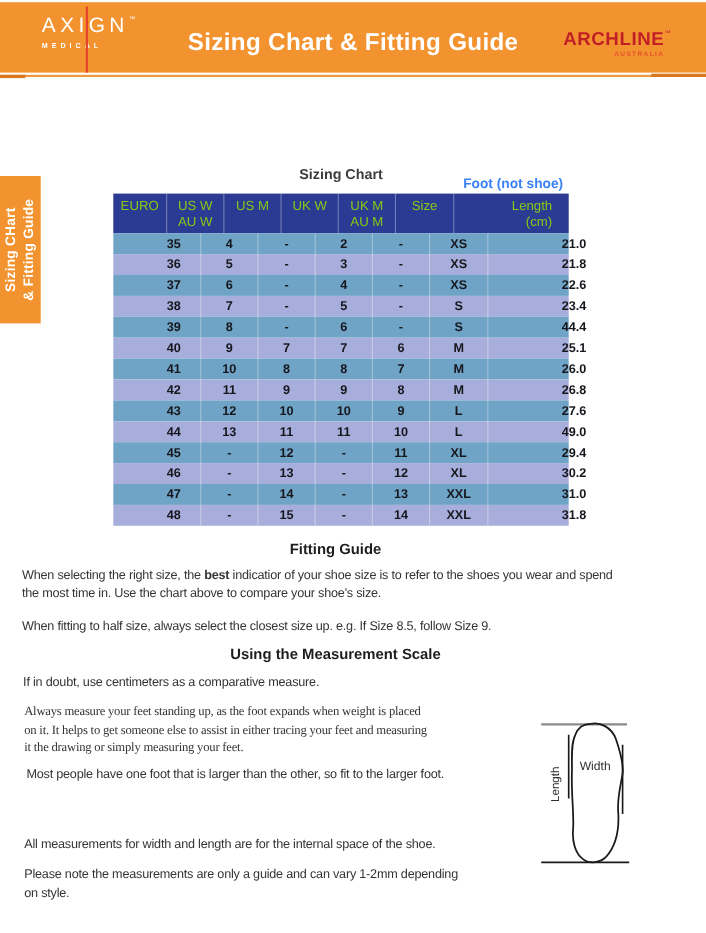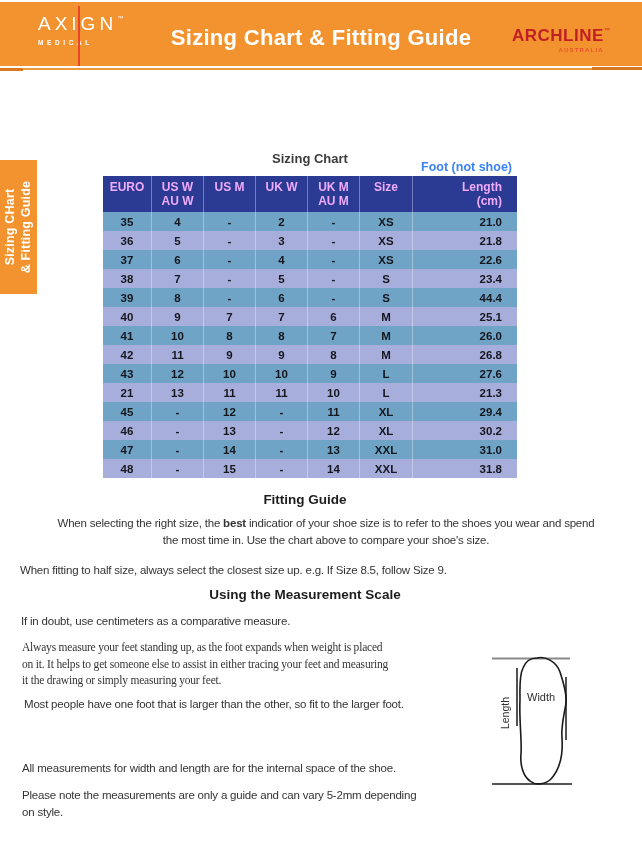--- a/index.html
+++ b/index.html
@@ -31,24 +31,24 @@
                  font-size:12.5px;font-weight:bold;line-height:16px;letter-spacing:0.2px;}
 
   
   .chart-title{position:absolute;left:103px;top:151px;width:414px;text-align:center;
                font-size:13px;font-weight:bold;color:#3c3c3c;}
   .foot-note{position:absolute;right:130px;top:160px;font-size:12.5px;font-weight:bold;color:#3b82f6;}
 
   
   .table{position:absolute;left:103px;top:176px;width:414px;}
   .thead,.trow{display:grid;grid-template-columns:49px 52px 52px 52px 52px 53px 104px;box-sizing:border-box;}
-  .thead{background:#2B3A92;height:36px;color:#f0abfc;font-size:12px;font-weight:bold;line-height:14px;}
+  .thead{background:#2B3A92;height:36px;color:#84cc16;font-size:12px;font-weight:normal;line-height:14px;}
   .thcell{box-sizing:border-box;text-align:center;padding-top:4px;}
   .thcell.col6{text-align:right;padding-right:15px;}
-  .trow{height:19px;font-size:11.5px;font-weight:600;color:#16161d;}
+  .trow{height:19px;font-size:11.5px;font-weight:600;color:#16161d;padding-left:31px;}
   .row-blue{background:#6FA4C6;}
   .row-light{background:#A8AEDB;}
   .tcell{box-sizing:border-box;display:flex;align-items:center;justify-content:center;}
   .tcell.col6{justify-content:flex-end;padding-right:15px;}
   .tcell:not(.col6),.thcell:not(.col6){border-right:1px solid rgba(255,255,255,0.35);}
 
   
   .sec-heading{position:absolute;left:0;width:610px;text-align:center;
                font-size:13.5px;font-weight:bold;color:#1d1d1d;}
   .body-text{position:absolute;font-size:11.5px;line-height:16.5px;letter-spacing:-0.2px;
@@ -193,27 +193,27 @@
         <div class="trow row-blue">
           <span class="tcell col0">43</span>
           <span class="tcell col1">12</span>
           <span class="tcell col2">10</span>
           <span class="tcell col3">10</span>
           <span class="tcell col4">9</span>
           <span class="tcell col5">L</span>
           <span class="tcell col6">27.6</span>
         </div>
         <div class="trow row-light">
-          <span class="tcell col0">21</span>
+          <span class="tcell col0">44</span>
           <span class="tcell col1">13</span>
           <span class="tcell col2">11</span>
           <span class="tcell col3">11</span>
           <span class="tcell col4">10</span>
           <span class="tcell col5">L</span>
-          <span class="tcell col6">21.3</span>
+          <span class="tcell col6">49.0</span>
         </div>
         <div class="trow row-blue">
           <span class="tcell col0">45</span>
           <span class="tcell col1">-</span>
           <span class="tcell col2">12</span>
           <span class="tcell col3">-</span>
           <span class="tcell col4">11</span>
           <span class="tcell col5">XL</span>
           <span class="tcell col6">29.4</span>
         </div>
@@ -241,32 +241,32 @@
           <span class="tcell col2">15</span>
           <span class="tcell col3">-</span>
           <span class="tcell col4">14</span>
           <span class="tcell col5">XXL</span>
           <span class="tcell col6">31.8</span>
         </div>
       </div>
   </div>
 
   <div class="sec-heading" style="top:492px;">Fitting Guide</div>
-  <div class="body-text" style="left:20px;top:515px;width:612px;text-align:center;"><span>When selecting the right size, the </span><b>best</b><span> indicatior of your shoe size is to refer to the shoes you wear and spend
+  <div class="body-text" style="left:20px;top:515px;width:612px;"><span>When selecting the right size, the </span><b>best</b><span> indicatior of your shoe size is to refer to the shoes you wear and spend
 the most time in. Use the chart above to compare your shoe's size.</span></div>
   <div class="body-text" style="left:20px;top:562px;width:612px;">When fitting to half size, always select the closest size up. e.g. If Size 8.5, follow Size 9.</div>
 
   <div class="sec-heading" style="top:587px;">Using the Measurement Scale</div>
   <div class="body-text" style="left:21px;top:613px;width:612px;">If in doubt, use centimeters as a comparative measure.</div>
   <div class="body-text" style="left:22px;top:639px;width:500px;font-family:Liberation Serif, serif;">Always measure your feet standing up, as the foot expands when weight is placed
 on it. It helps to get someone else to assist in either tracing your feet and measuring
 it the drawing or simply measuring your feet.</div>
   <div class="body-text" style="left:22px;top:760px;width:500px;">All measurements for width and length are for the internal space of the shoe.</div>
   <div class="body-text" style="left:24px;top:696px;width:500px;">Most people have one foot that is larger than the other, so fit to the larger foot.</div>
-  <div class="body-text" style="left:22px;top:787px;width:500px;">Please note the measurements are only a guide and can vary 5-2mm depending
+  <div class="body-text" style="left:22px;top:787px;width:500px;">Please note the measurements are only a guide and can vary 1-2mm depending
 on style.</div>
 
   <svg class="diagram-svg" width="156" height="154" viewBox="0 0 156 154">
     <line x1="6" y1="13.5" x2="84" y2="13.5" stroke="#8a8a8a" stroke-width="2"></line>
     <path d="M 51 13 C 59 11, 70 16, 74 27 C 78 39, 81 50, 80 58 C 78 71, 75 80, 76 93 C 77 108, 74 124, 65 134 C 60 139, 50 141, 44 136 C 37 131, 34 120, 35 109 C 36 95, 33 75, 34 55 C 34 43, 33 31, 37 23 C 40 15, 45 13, 51 13 Z" fill="none" stroke="#1a1a1a" stroke-width="1.6"></path>
     <line x1="31" y1="23" x2="31" y2="81" stroke="#1a1a1a" stroke-width="1.5"></line>
     <line x1="80" y1="32" x2="80" y2="95" stroke="#1a1a1a" stroke-width="1.5"></line>
     <line x1="6" y1="139" x2="86" y2="139" stroke="#1a1a1a" stroke-width="1.5"></line>
   </svg>
   <div class="width-label">Width</div>

